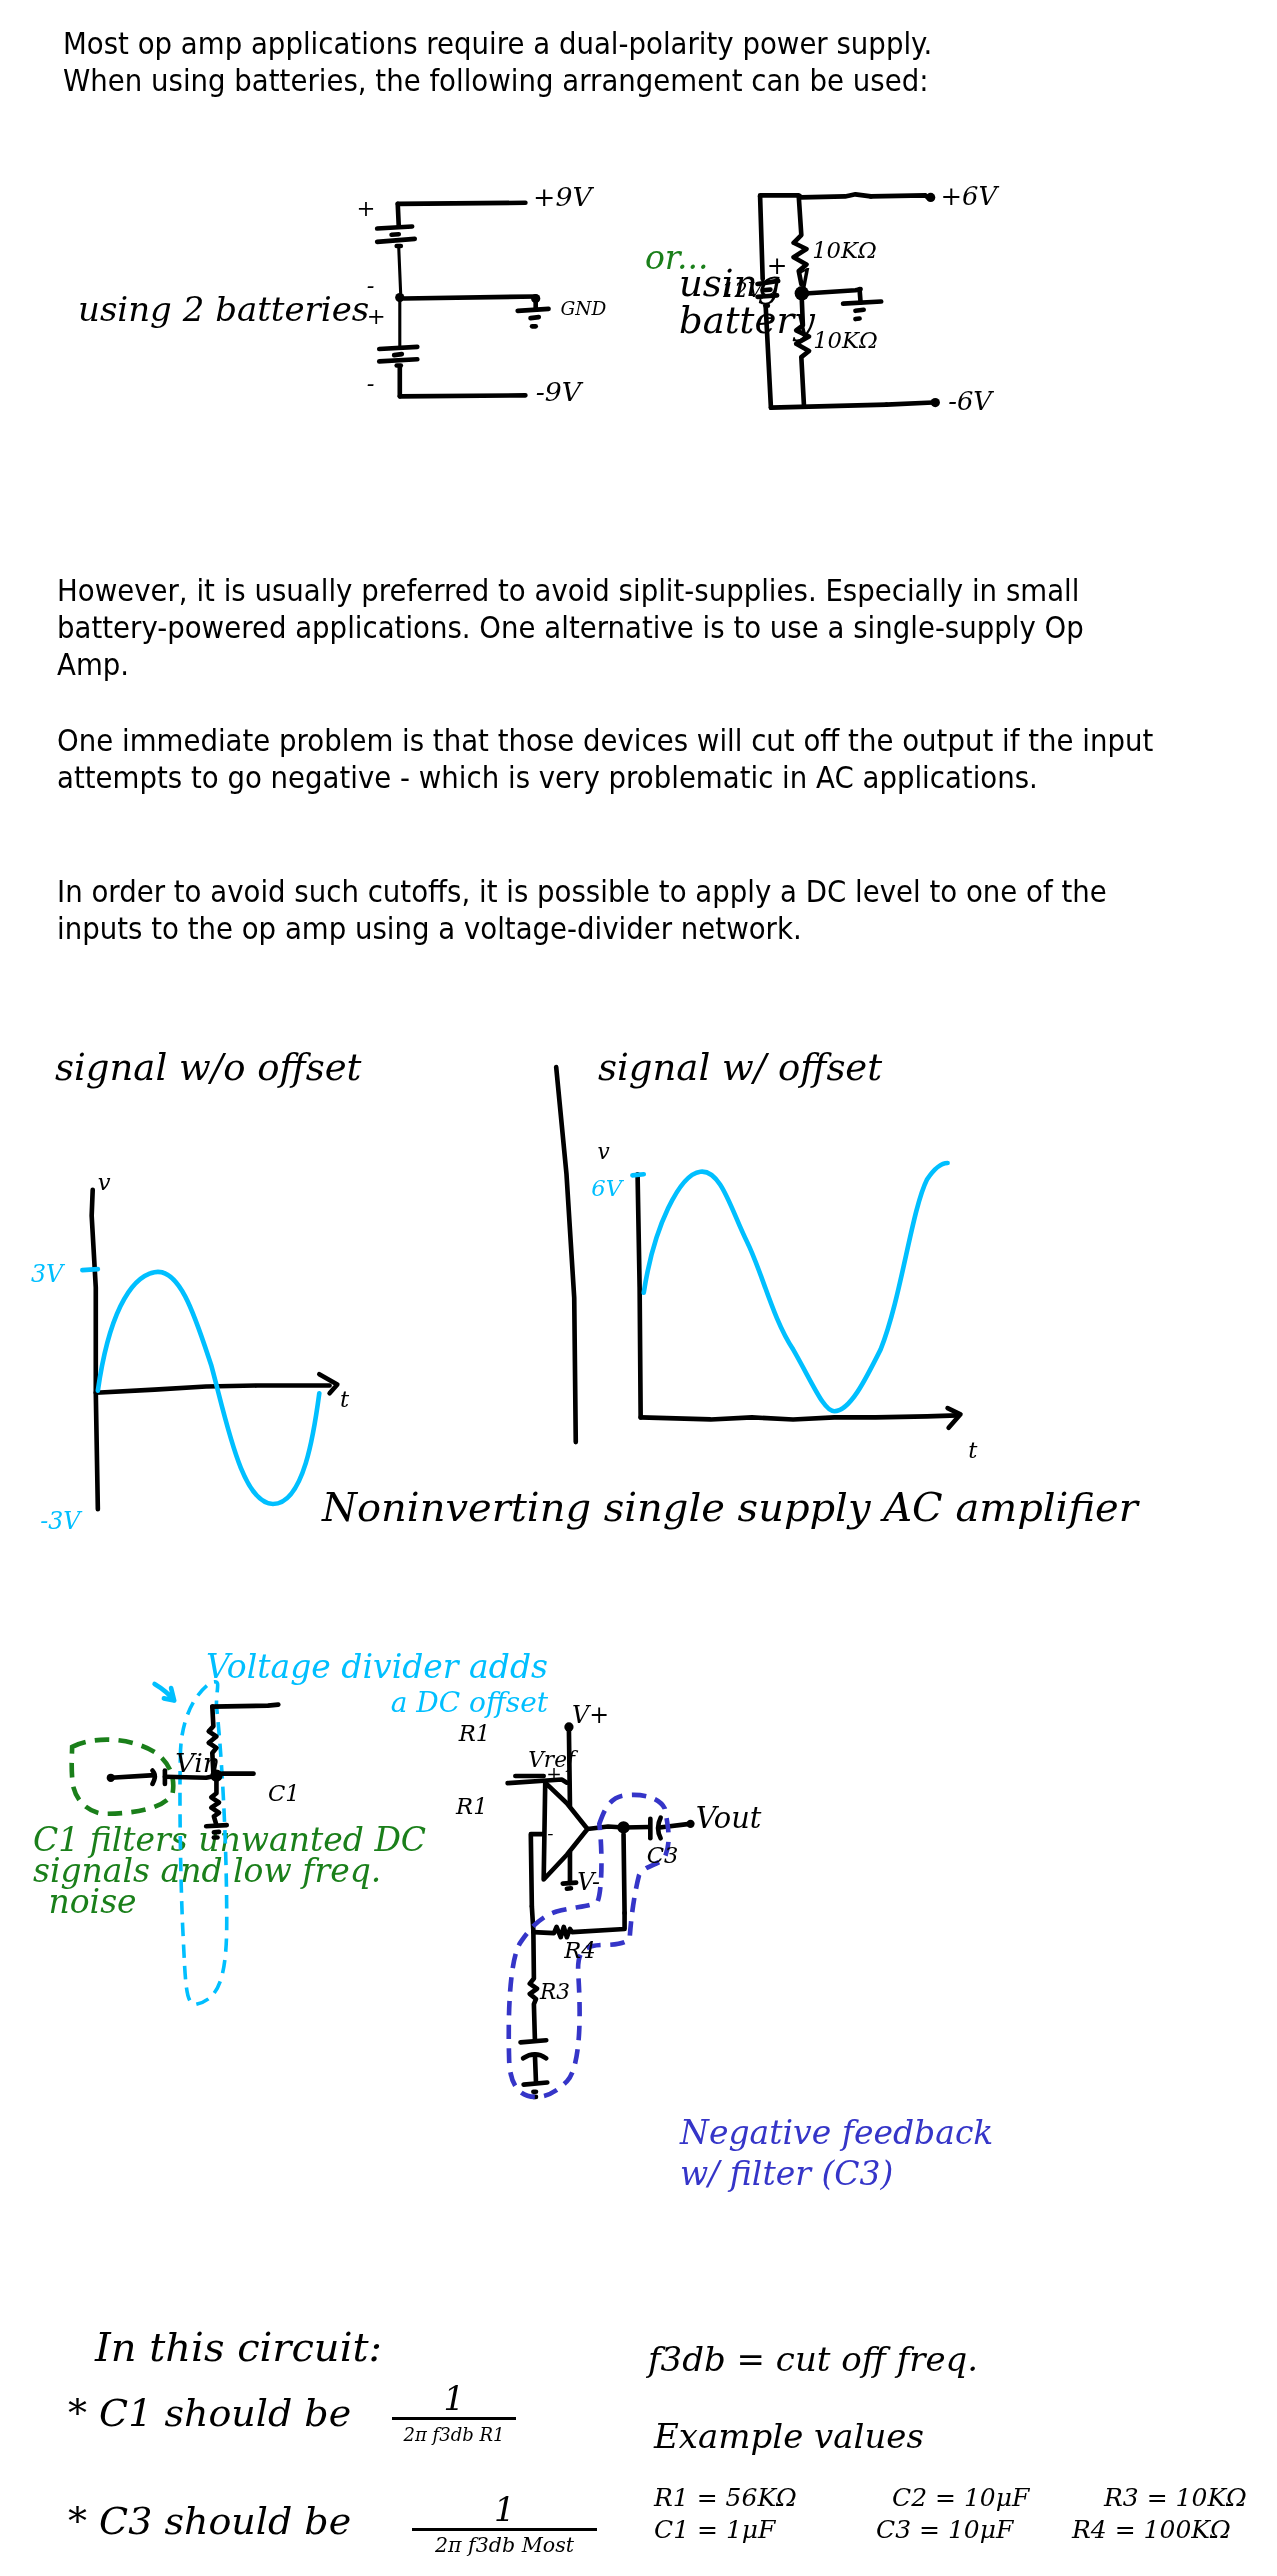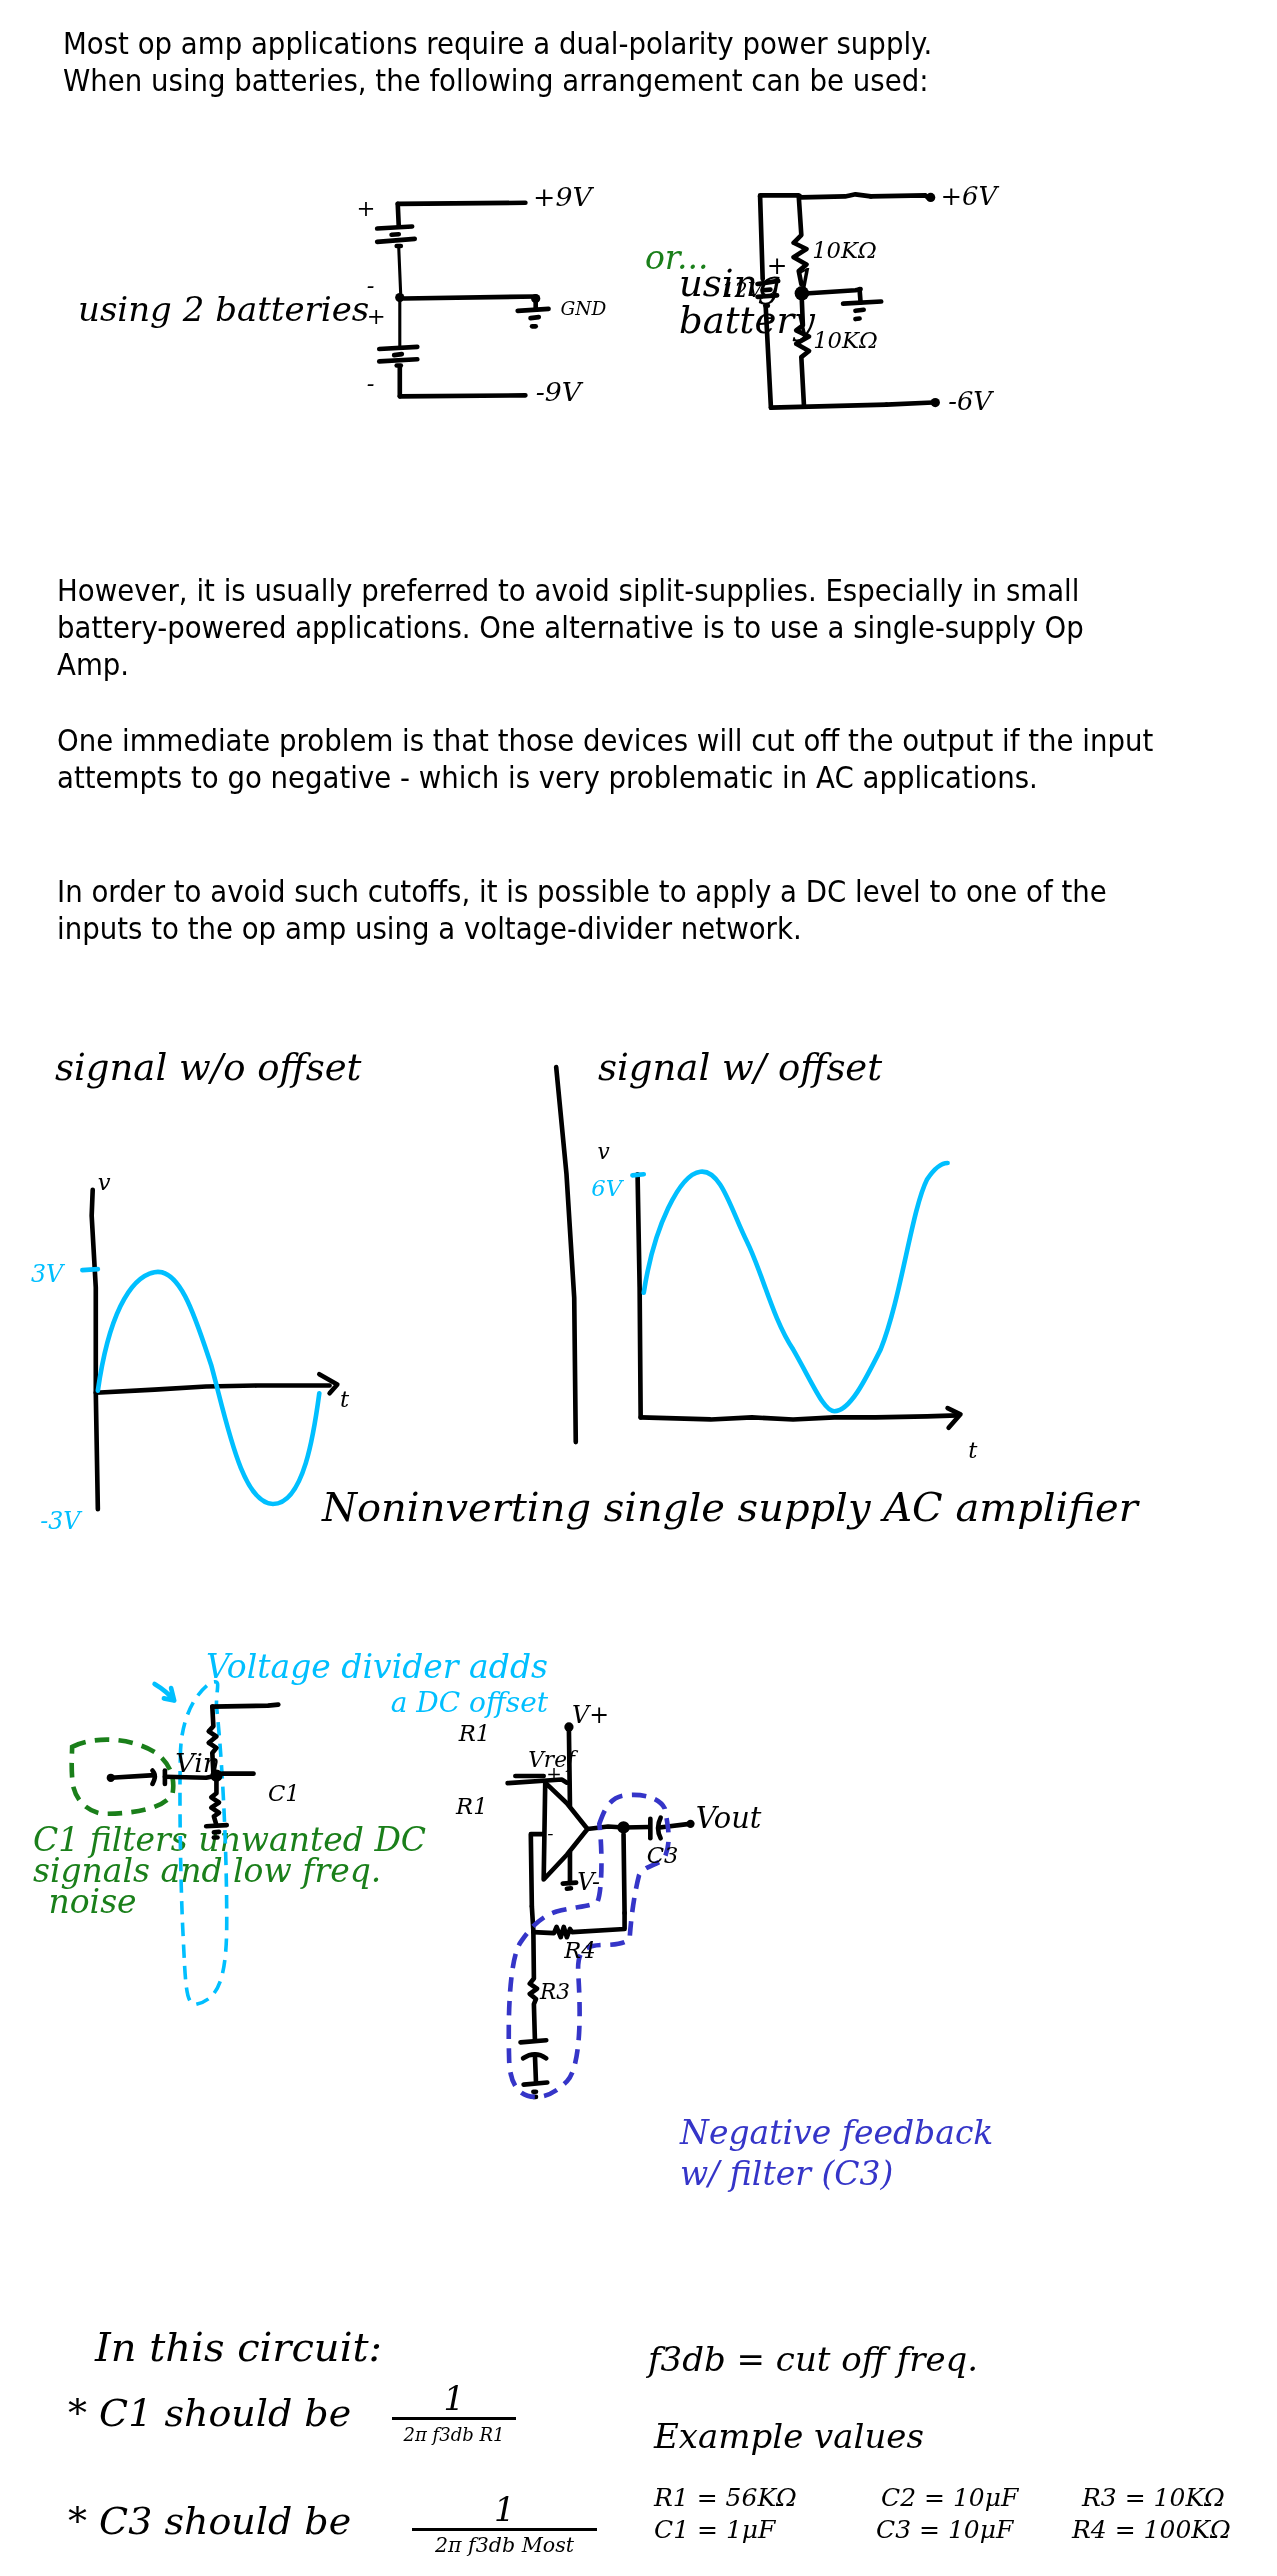--- a/index.html
+++ b/index.html
@@ -261,21 +261,21 @@
     <span>C3 should be</span>
   </div>
   <div style="position:absolute; left:412px; top:2491px; width:185px; text-align:center; font-family:'DejaVu Serif',serif; font-style:italic;">
     <div style="font-size:33px; border-bottom:3.1px solid #000; line-height:37px;">1</div>
     <div style="font-size:20.6px; line-height:29px;">2π f3db Most</div>
   </div>
 
   <div class="hw" style="left:648px; top:2339px; font-size:34px;">f3db = cut off freq.</div>
   <div class="hw" style="left:654px; top:2416px; font-size:34px;">Example values</div>
   <div style="position:absolute; left:654px; top:2483px; font-family:'DejaVu Serif',serif; font-style:italic; font-size:25px;">
-    <div style="display:flex; gap:5px;">
+    <div style="display:flex; gap:16px;">
       <span style="width:222px;">R1 = 56KΩ</span>
       <span style="width:196px;">C2 = 10μF</span>
       <span style="width:170px;">R3 = 10KΩ</span>
     </div>
     <div style="display:flex; gap:0; margin-top:3.1px;align-items:center;">
       <span style="width:222px;">C1 = 1μF</span>
       <span style="width:196px;">C3 = 10μF</span>
       <span style="width:170px;">R4 = 100KΩ</span>
     </div>
   </div>

